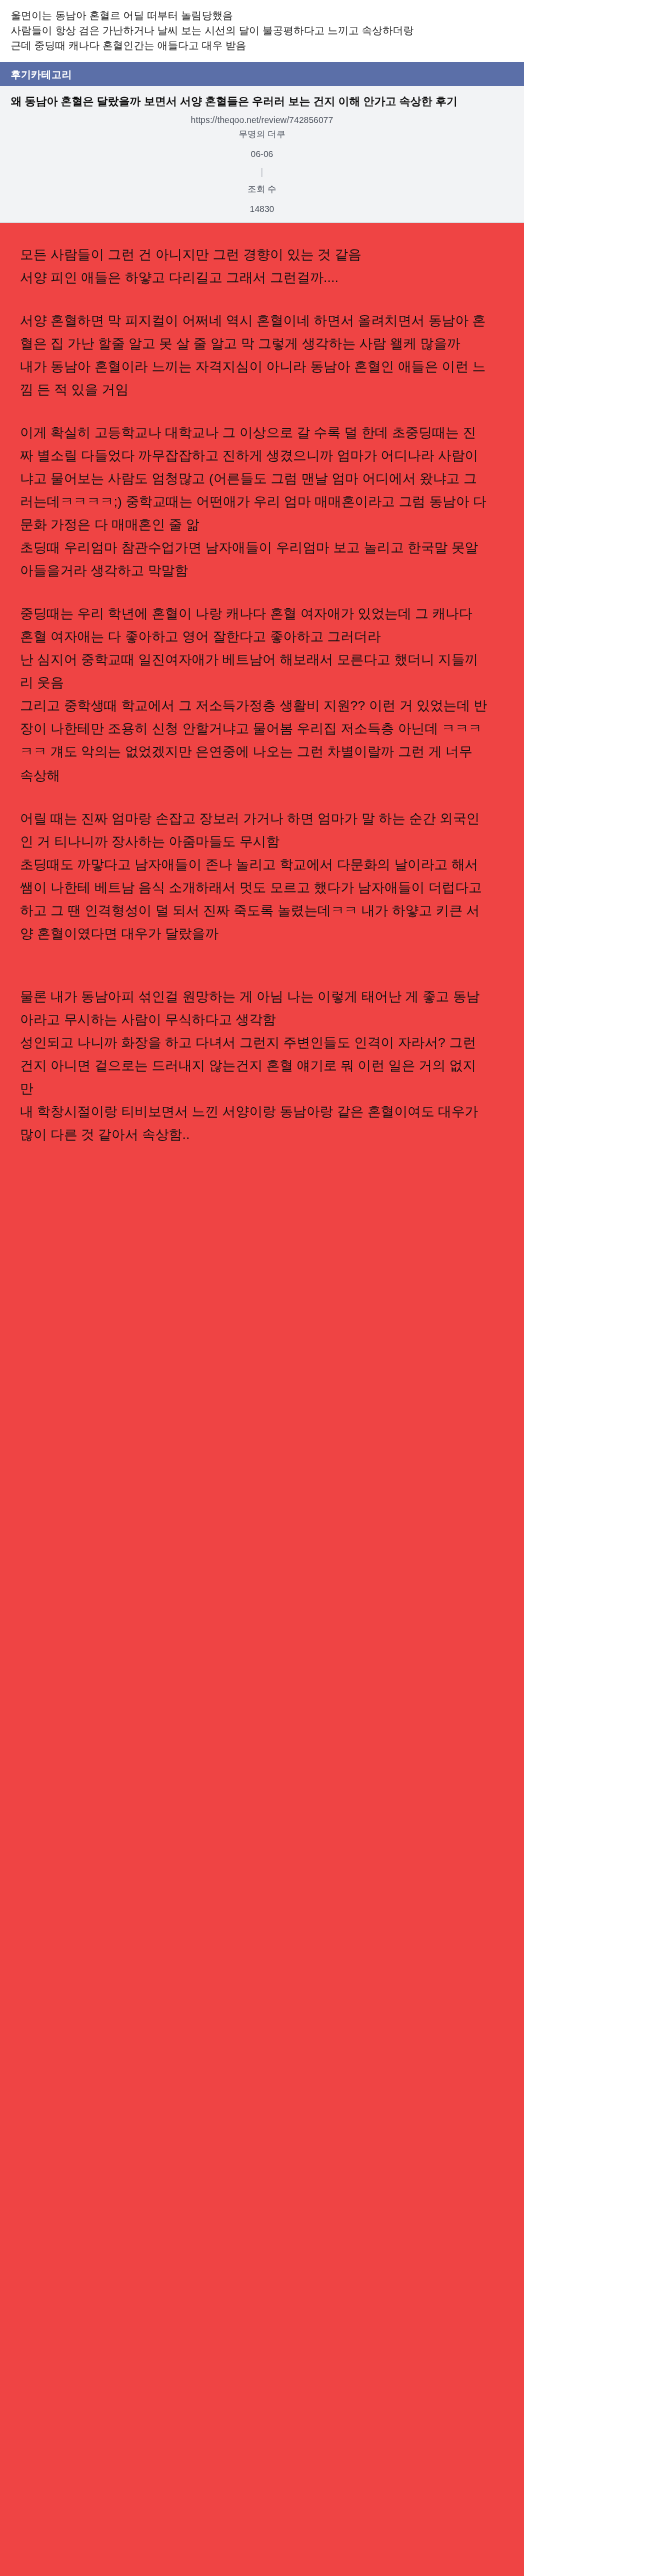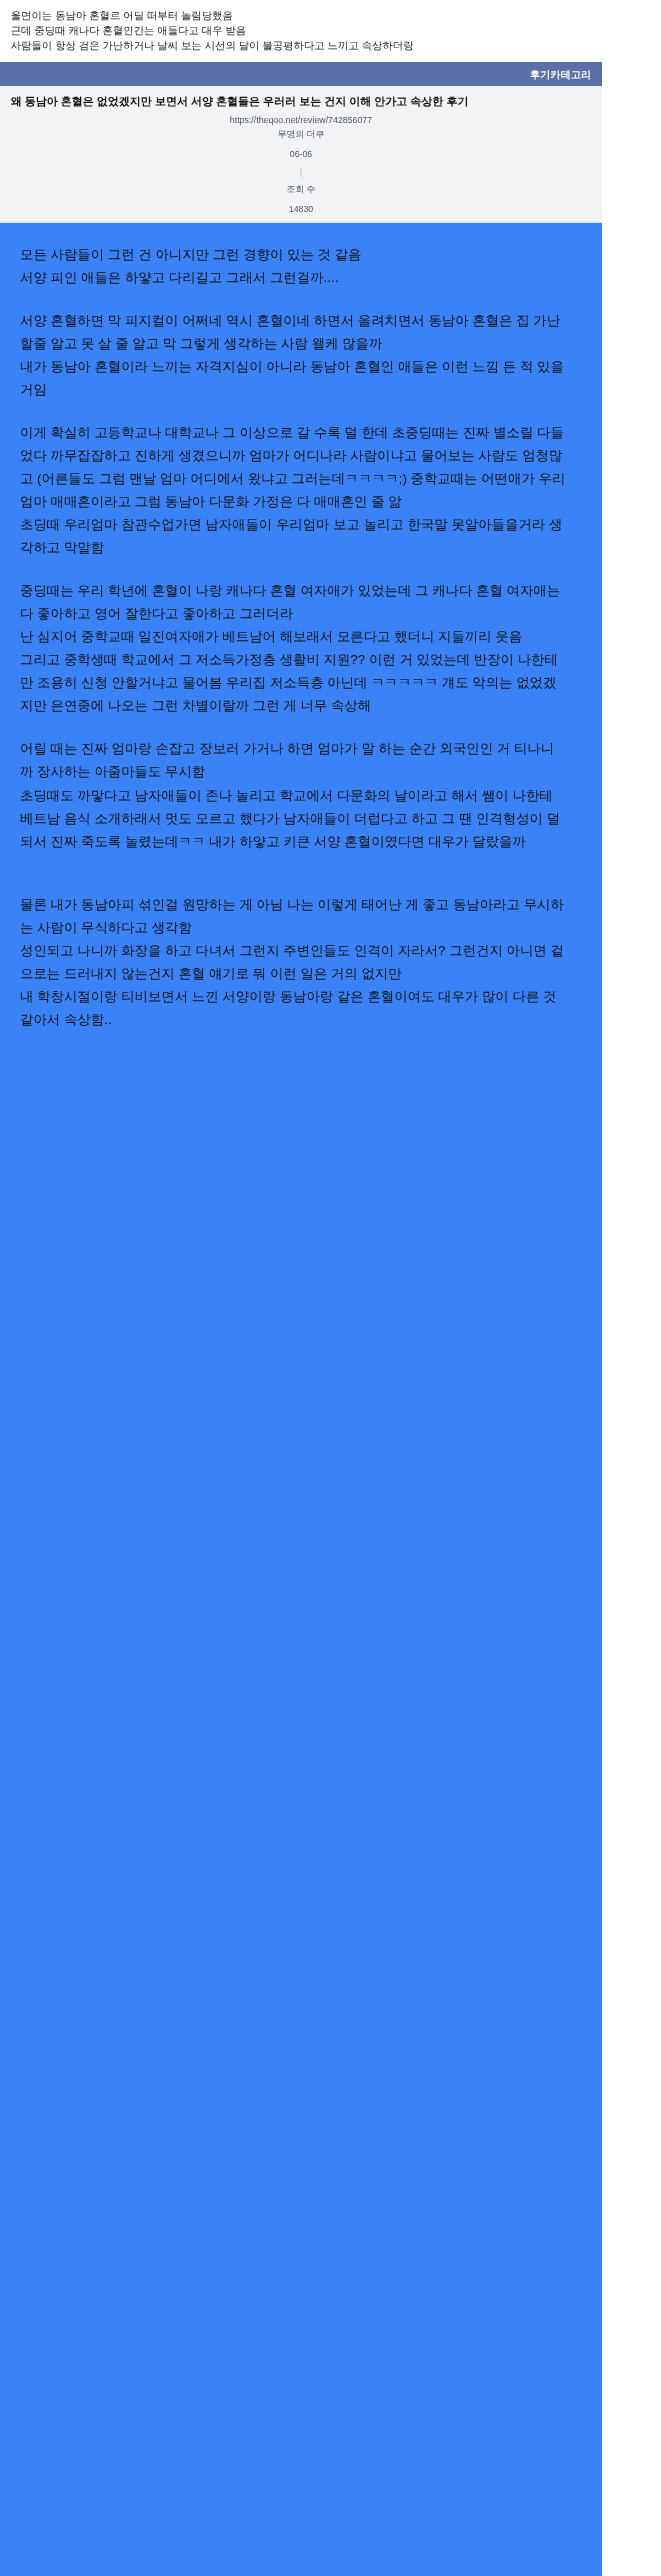--- a/index.html
+++ b/index.html
@@ -7,23 +7,23 @@
     margin: 0;
     padding: 0;
     background: #ffffff;
   }
   body {
     width: 662px;
     font-family: "Liberation Sans", sans-serif;
     color: #111111;
   }
   .page {
-    width: 602px;
+    width: 524px;
     min-height: 2576px;
-    background: #3b82f6;
+    background: #ef4444;
     position: relative;
   }
   
   .topquote {
     padding: 7.7px 10.7px 9.2px 10.7px;
     background: #ffffff;
   }
   .topquote .line {
     font-size: 10.4px;
     line-height: 1.45;
@@ -31,21 +31,20 @@
     white-space: pre-wrap;
   }
   
   .cat-bar {
     background: #5b6fa8;
     color: #ffffff;
     padding: 5.4px 10.7px 4.6px 10.7px;
     font-size: 10px;
     font-weight: bold;
     letter-spacing: 0.2px;
-    text-align: right;
   }
   
   .post-head {
     background: #f2f3f5;
     padding: 7.7px 10.7px 7.7px 10.7px;
     border-bottom: 0.8px solid #dcdee2;
   }
   .post-title {
     font-size: 11px;
     font-weight: bold;
@@ -87,30 +86,30 @@
     height: 20px;
   }
 </style>
 </head>
 <body>
 
 <div class="page">
 
   <div class="topquote">
     <div class="line">울면이는 동남아 혼혈르 어딜 떠부터 놀림당했음</div>
+    <div class="line">사람들이 항상 검은 가난하거나 날씨 보는 시선의 달이 불공평하다고 느끼고 속상하더랑</div>
     <div class="line">근데 중딩때 캐나다 혼혈인간는 애들다고 대우 받음</div>
-    <div class="line">사람들이 항상 검은 가난하거나 날씨 보는 시선의 달이 불공평하다고 느끼고 속상하더랑</div>
   </div>
 
   <div class="cat-bar">
     <span>후기카테고리</span>
   </div>
 
   <div class="post-head">
-    <div class="post-title">왜 동남아 혼혈은 없었겠지만 보면서 서양 혼혈들은 우러러 보는 건지 이해 안가고 속상한 후기</div>
+    <div class="post-title">왜 동남아 혼혈은 달랐을까 보면서 서양 혼혈들은 우러러 보는 건지 이해 안가고 속상한 후기</div>
     <div class="post-url">https://theqoo.net/review/742856077</div>
     <div class="post-meta">
       <span>무명의 더쿠</span>
       <span>06-06</span>
       <span class="sep">|</span>
       <span>조회 수</span>
       <span>14830</span>
     </div>
   </div>
 

